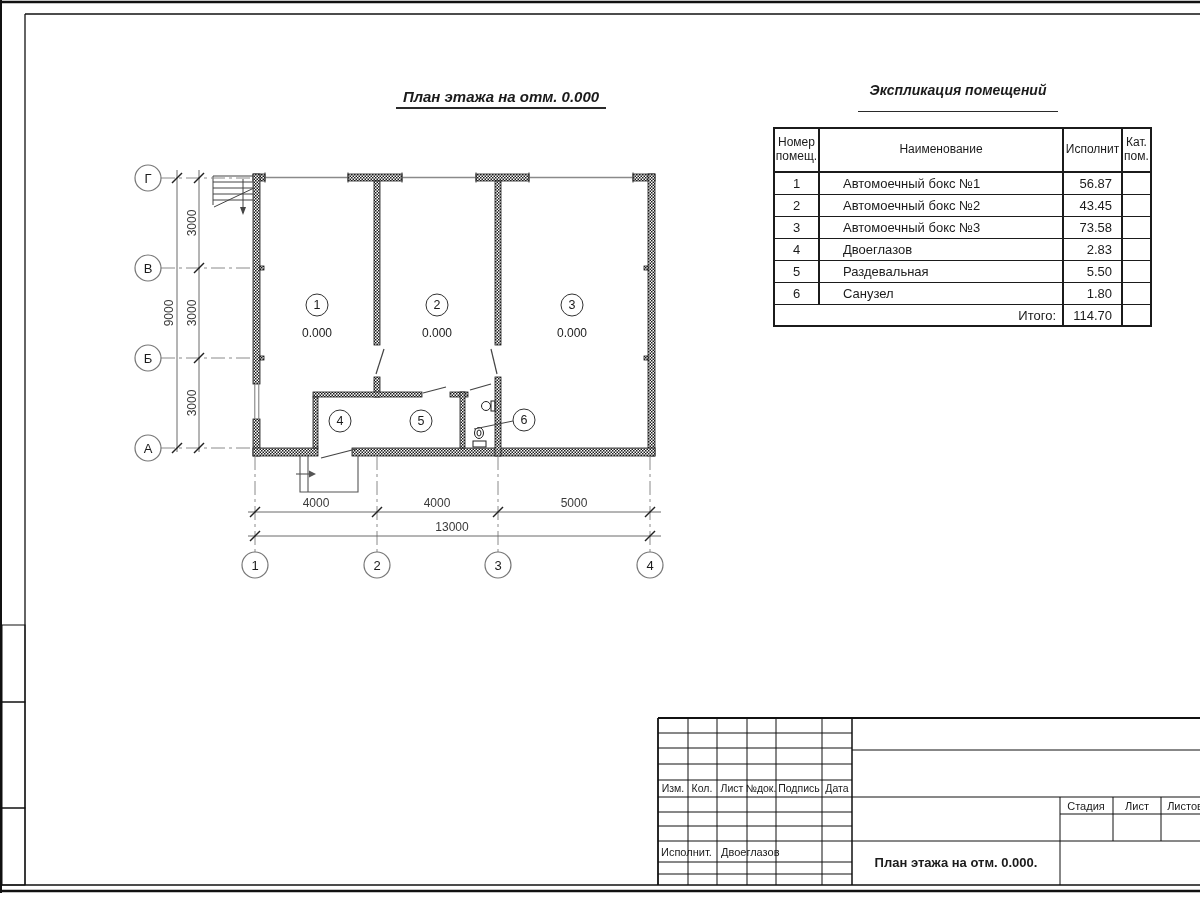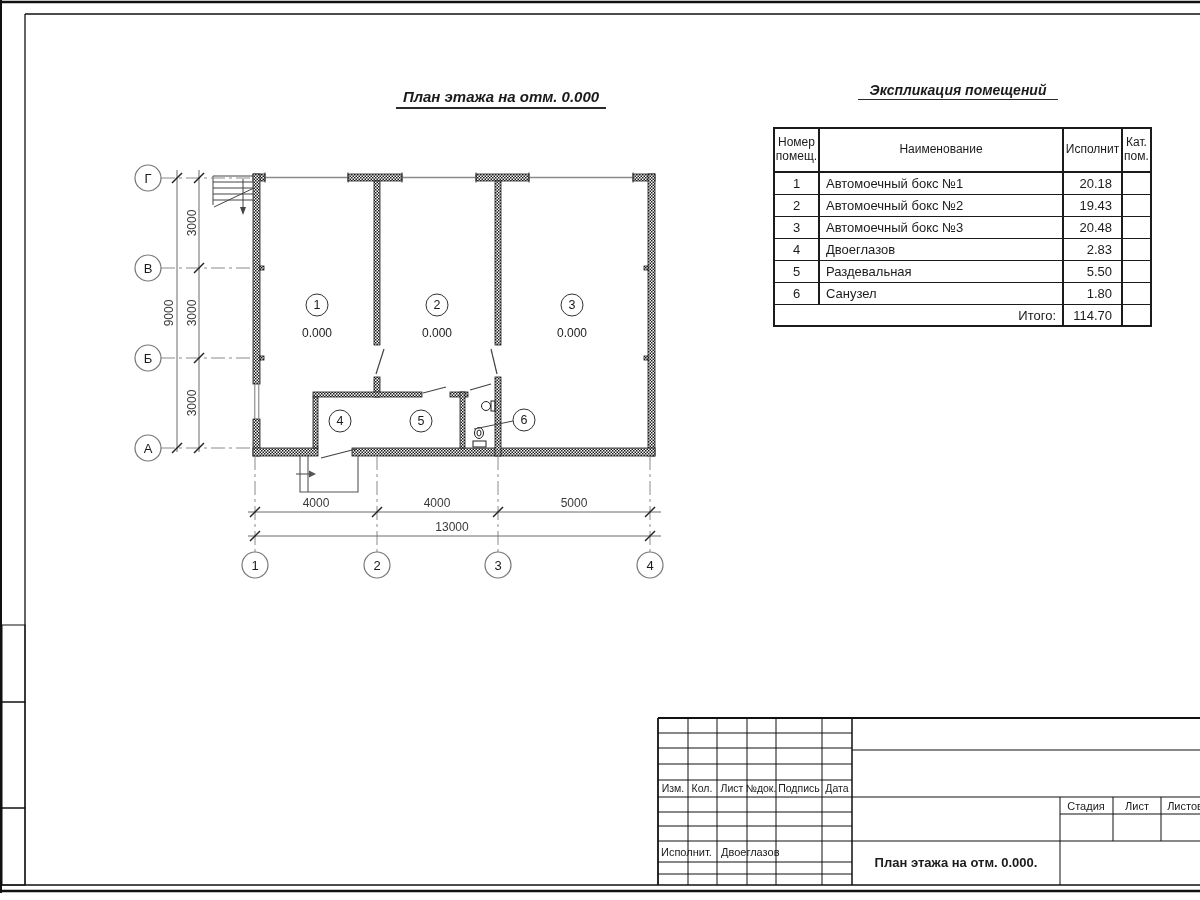--- a/index.html
+++ b/index.html
@@ -3,32 +3,32 @@
 <meta charset="utf-8">
 <style>
   html,body{margin:0;padding:0;background:#ffffff;}
   body{position:relative;width:1200px;height:900px;overflow:hidden;
        font-family:"Liberation Sans",sans-serif;color:#1b1b1b;}
   #drawing{position:absolute;left:0;top:0;width:1200px;height:900px;}
   .overlay{position:absolute;z-index:2;}
   .dwg-title{font-style:italic;font-weight:600;font-size:15px;text-align:center;
              border-bottom:2px solid #2a2a2a;padding-bottom:2px;}
   .tbl-title{font-style:italic;font-weight:600;font-size:14px;text-align:center;
-             border-bottom:1.5px solid #2a2a2a;padding-bottom:1px;}
+             border-bottom:1.5px solid #2a2a2a;padding-bottom:13px;}
   table.schedule{border-collapse:collapse;table-layout:fixed;width:377px;
                  font-size:13px;color:#1b1b1b;}
   table.schedule td{border-left:2px solid #1b1b1b;border-top:1px solid #1b1b1b;
                     padding:0;overflow:hidden;white-space:nowrap;}
   table.schedule{border:2px solid #1b1b1b;}
   table.schedule tr.hdr td{border-top:none;height:42px;font-size:12px;text-align:center;
                            white-space:normal;line-height:1.15;vertical-align:middle;}
   table.schedule tr.hdr td{border-bottom:2px solid #1b1b1b;}
   table.schedule tr.row td{height:21px;}
   table.schedule td.c-num{text-align:center;}
-  table.schedule td.c-name{text-align:left;padding-left:6px;}
+  table.schedule td.c-name{text-align:left;padding-left:23px;}
   table.schedule td.c-area{text-align:right;padding-right:9px;}
   table.schedule tr.total td{height:20px;margin-left:48px;}
   table.schedule td.t-label{text-align:right;padding-right:6px;}
   text{font-family:"Liberation Sans",sans-serif;}
 </style>
 </head>
 <body>
 
 <svg id="drawing" viewBox="0 0 1200 900" xmlns="http://www.w3.org/2000/svg">
   <defs>
@@ -287,33 +287,33 @@
     <tbody>
         <tr class="hdr">
       <td>Номер помещ.</td>
       <td>Наименование</td>
       <td>Исполнит</td>
       <td>Кат. пом.</td>
     </tr>
     <tr class="row">
       <td class="c-num">1</td>
       <td class="c-name">Автомоечный бокс №1</td>
-      <td class="c-area">20.18</td>
+      <td class="c-area">56.87</td>
       <td class="c-cat"></td>
     </tr>
     <tr class="row">
       <td class="c-num">2</td>
       <td class="c-name">Автомоечный бокс №2</td>
-      <td class="c-area">19.43</td>
+      <td class="c-area">43.45</td>
       <td class="c-cat"></td>
     </tr>
     <tr class="row">
       <td class="c-num">3</td>
       <td class="c-name">Автомоечный бокс №3</td>
-      <td class="c-area">20.48</td>
+      <td class="c-area">73.58</td>
       <td class="c-cat"></td>
     </tr>
     <tr class="row">
       <td class="c-num">4</td>
       <td class="c-name">Двоеглазов</td>
       <td class="c-area">2.83</td>
       <td class="c-cat"></td>
     </tr>
     <tr class="row">
       <td class="c-num">5</td>

